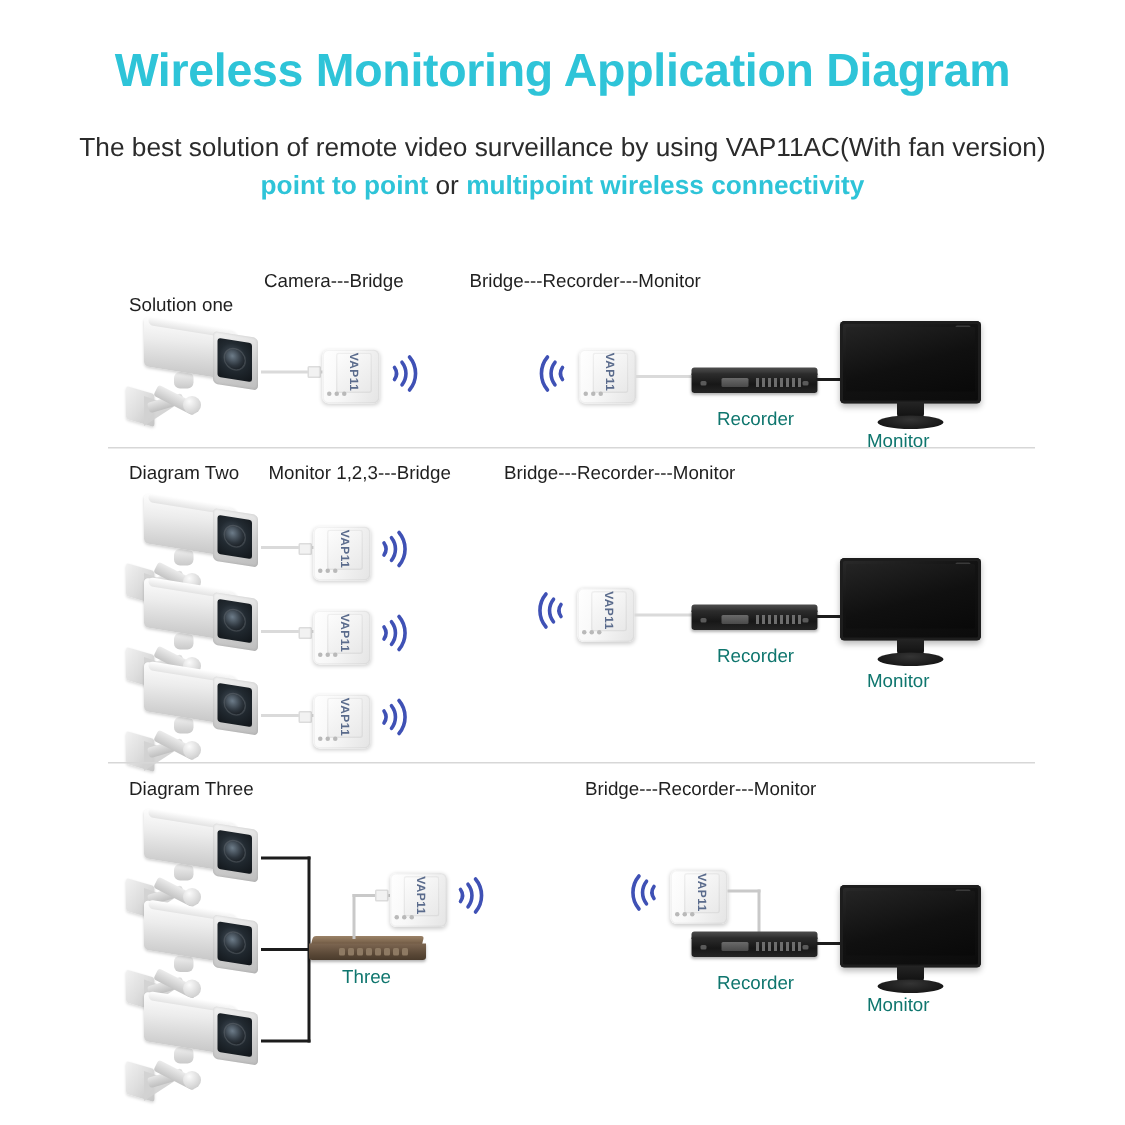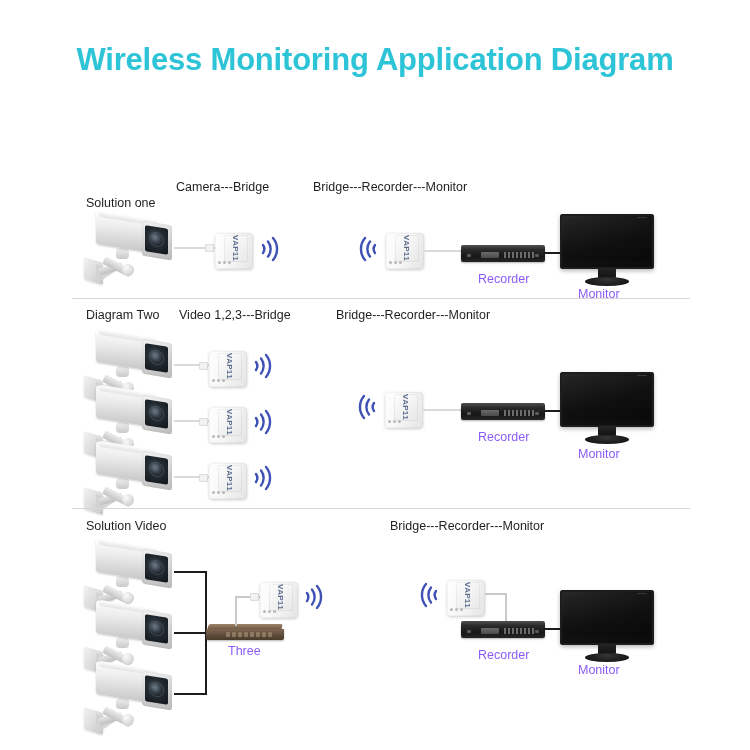--- a/index.html
+++ b/index.html
@@ -7,21 +7,21 @@
   html, body {
     width: 750px; height: 750px;
     background: #ffffff;
     font-family: "Liberation Sans", sans-serif;
     overflow: hidden;
   }
   #page { position: relative; width: 750px; height: 750px; background: #fff; }
 
   
   .title {
-    position: absolute; left: 0; top: 42px; width: 750px;
+    position: absolute; left: 0; top: 29px; width: 750px;
     text-align: center;
     font-size: 31px; font-weight: bold; letter-spacing: -0.2px;
     color: #2ec4d8;
     white-space: nowrap;
   }
   .subtitle {
     position: absolute; left: 45px; top: 86px; width: 660px;
     text-align: center;
     font-size: 17.5px; line-height: 25px; color: #2b2b2b;
   }
@@ -33,21 +33,21 @@
     font-size: 17.5px; font-weight: bold; color: #1b1b1b;
   }
 
   
   .rowlabel { position: absolute; font-size: 12.5px; color: #1f1f1f; white-space: nowrap; }
 
   
   .divider { position: absolute; left: 72px; width: 618px; height: 1px; background: #d7d7d7; }
 
   
-  .caption { position: absolute; font-size: 12.5px; color: #8b5cf6; white-space: nowrap; }
+  .caption { position: absolute; font-size: 12.5px; color: #0f766e; white-space: nowrap; }
 
   
   .dev { position: absolute; }
 
   
   .camera { width: 96px; height: 78px; }
   .cam-body {
     position: absolute; left: 14px; top: 4px;
     width: 62px; height: 33px;
     background: linear-gradient(175deg,#fdfdfd 0%,#ececec 38%,#d7d7d7 72%,#c6c6c6 100%);
@@ -237,20 +237,23 @@
   .cable-dark { position: absolute; background: #1c1c1c; }
   .cable-gray { position: absolute; background: #c9c9c9; }
 </style>
 </head>
 <body>
 
 <div id="page">
 
   <div class="title">Wireless Monitoring Application Diagram</div>
 
+  <div class="subtitle">
+    <span>The best solution of remote video surveillance by using VAP11AC(With fan version) </span><span class="sub-hi">point to point</span><span> or </span><span class="sub-hi">multipoint wireless connectivity</span>
+  </div>
 
 
   <div class="rowlabel" style="left:86px; top:196px;">Solution one</div>
   <div class="rowlabel" style="left:176px; top:180px;">Camera---Bridge</div>
   <div class="rowlabel" style="left:313px; top:180px;">Bridge---Recorder---Monitor</div>
 
   <div class="dev camera" style="left:82px; top:212px;">
     <div class="cam-bracket"></div>
     <div class="cam-bracket-tri"></div>
     <div class="cam-arm2"></div>
@@ -338,21 +341,21 @@
     </div>
     <div class="mon-inner"></div>
     <div class="mon-neck"></div>
     <div class="mon-base"></div>
   </div>
   <div class="caption" style="left:578px; top:287px;">Monitor</div>
 
   <div class="divider" style="top:298px;"></div>
 
   <div class="rowlabel" style="left:86px; top:308px;">Diagram Two</div>
-  <div class="rowlabel" style="left:179px; top:308px;">Video 1,2,3---Bridge</div>
+  <div class="rowlabel" style="left:179px; top:308px;">Monitor 1,2,3---Bridge</div>
   <div class="rowlabel" style="left:336px; top:308px;">Bridge---Recorder---Monitor</div>
 
   <div class="dev camera" style="left:82px; top:330px;">
     <div class="cam-bracket"></div>
     <div class="cam-bracket-tri"></div>
     <div class="cam-arm2"></div>
     <div class="cam-arm"></div>
     <div class="cam-ball"></div>
     <div class="cam-knuckle"></div>
     <div class="cam-body"></div>
@@ -497,21 +500,21 @@
       <div class="mon-badge"></div>
     </div>
     <div class="mon-inner"></div>
     <div class="mon-neck"></div>
     <div class="mon-base"></div>
   </div>
   <div class="caption" style="left:578px; top:447px;">Monitor</div>
 
   <div class="divider" style="top:508px;"></div>
 
-  <div class="rowlabel" style="left:86px; top:519px;">Solution Video</div>
+  <div class="rowlabel" style="left:86px; top:519px;">Diagram Three</div>
   <div class="rowlabel" style="left:390px; top:519px;">Bridge---Recorder---Monitor</div>
 
   <div class="dev camera" style="left:82px; top:540px;">
     <div class="cam-bracket"></div>
     <div class="cam-bracket-tri"></div>
     <div class="cam-arm2"></div>
     <div class="cam-arm"></div>
     <div class="cam-ball"></div>
     <div class="cam-knuckle"></div>
     <div class="cam-body"></div>

